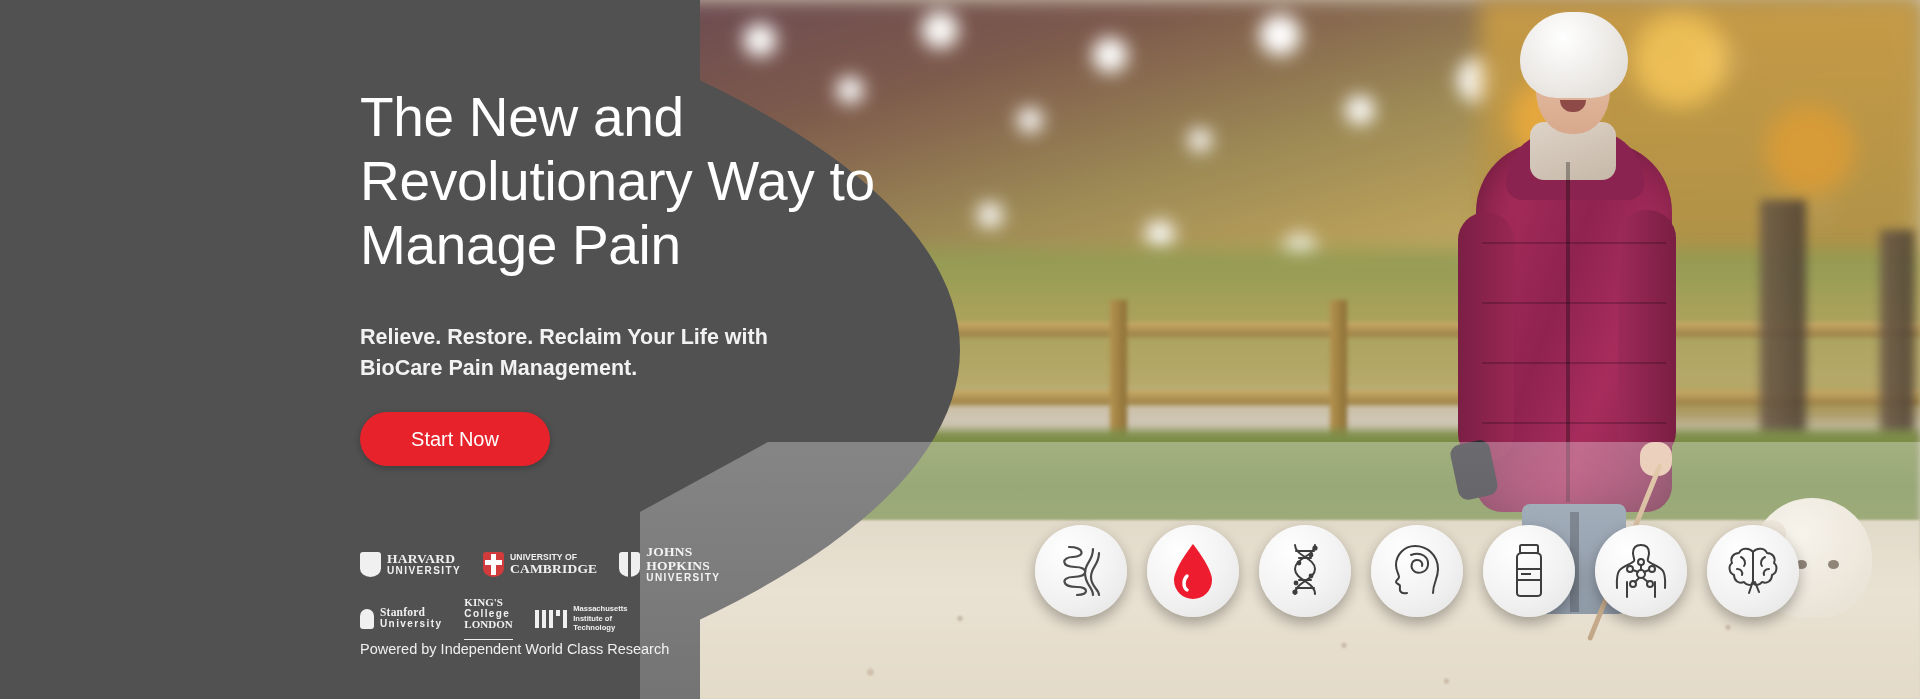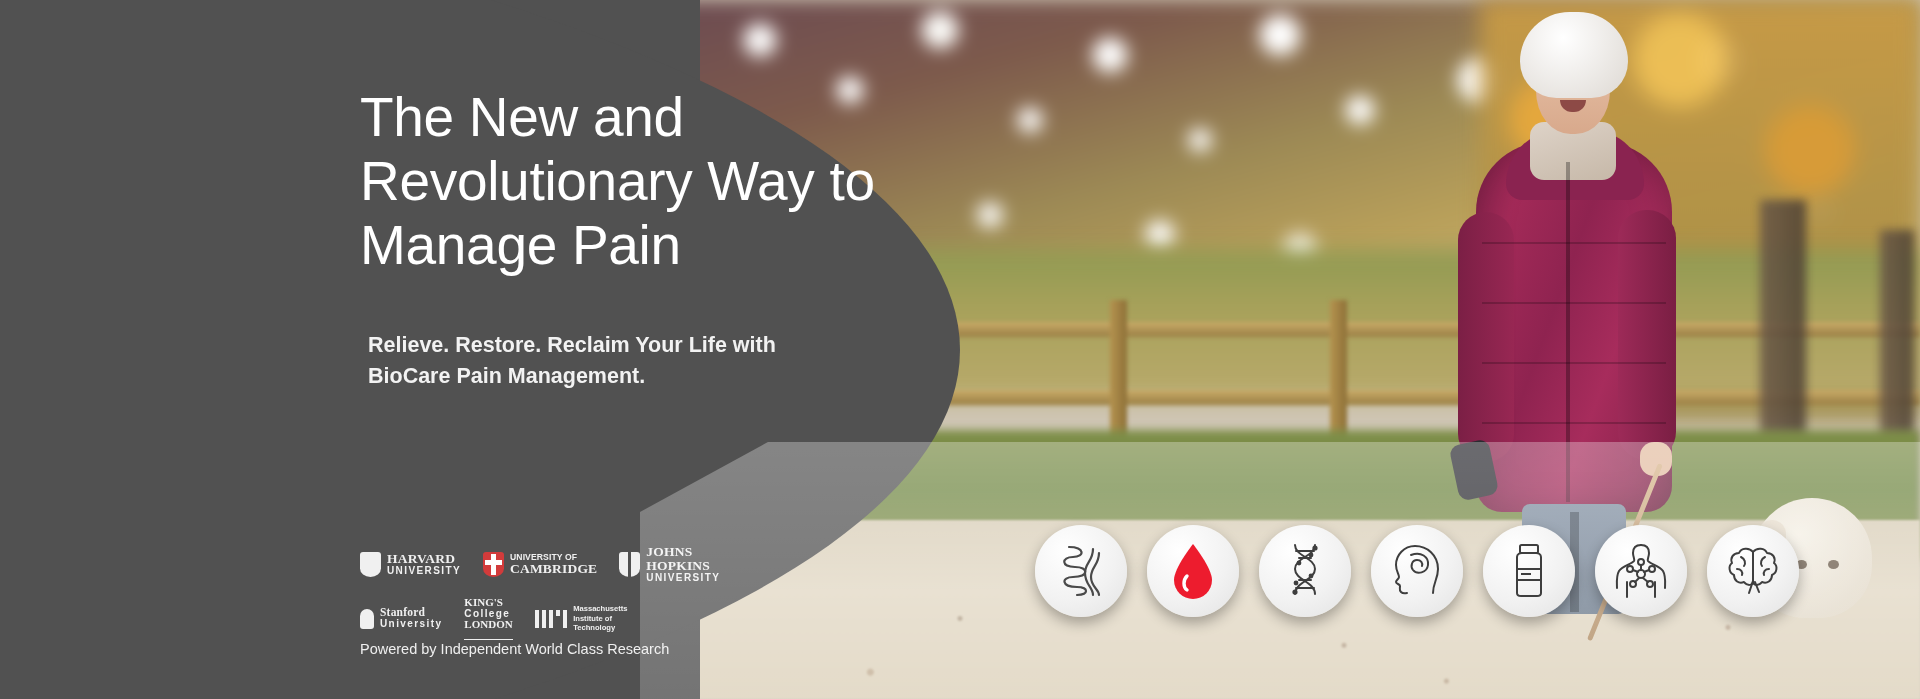--- a/index.html
+++ b/index.html
@@ -113,21 +113,21 @@
 
   
   .content{position:absolute;left:360px;top:0;width:560px;height:699px;}
   .headline{
     position:absolute;top:86px;left:0;width:520px;
     color:#fff;font-size:55px;line-height:1.16;font-weight:400;letter-spacing:-.3px;
     margin:0;
   }
   .subhead{
     position:absolute;top:322px;left:0;width:470px;
-    color:#f2f2f2;font-size:21.5px;line-height:1.42;font-weight:bold;margin:8px;
+    color:#f2f2f2;font-size:21.5px;line-height:1.42;font-weight:bold;margin:0;
   }
   .cta{
     position:absolute;top:412px;left:0;
     width:190px;height:54px;border:none;border-radius:27px;
     background:#e8222a;color:#fff;font-size:20px;
     font-family:"Liberation Sans", sans-serif;cursor:pointer;
     display:flex;align-items:center;justify-content:center;
     box-shadow:0 2px 6px rgba(0,0,0,.25);
   }
 
@@ -224,20 +224,21 @@
     <div class="dog-eye" style="left:1796px"></div>
     <div class="dog-eye" style="left:1828px"></div>
   </div>
 
   <div class="panel-fill"></div>
   <div class="panel"></div>
 
   <div class="content">
     <h1 class="headline">The New and Revolutionary Way to Manage Pain</h1>
     <p class="subhead">Relieve. Restore. Reclaim Your Life with BioCare Pain Management.</p>
+    <button class="cta">Start Now</button>
 
     <div class="logos">
       <div class="logo-row">
 
         <div class="logo">
           <div class="crest"></div>
           <span class="logo-txt">
             <span class="l1">HARVARD</span>
             <span class="l2">UNIVERSITY</span>
           </span>

